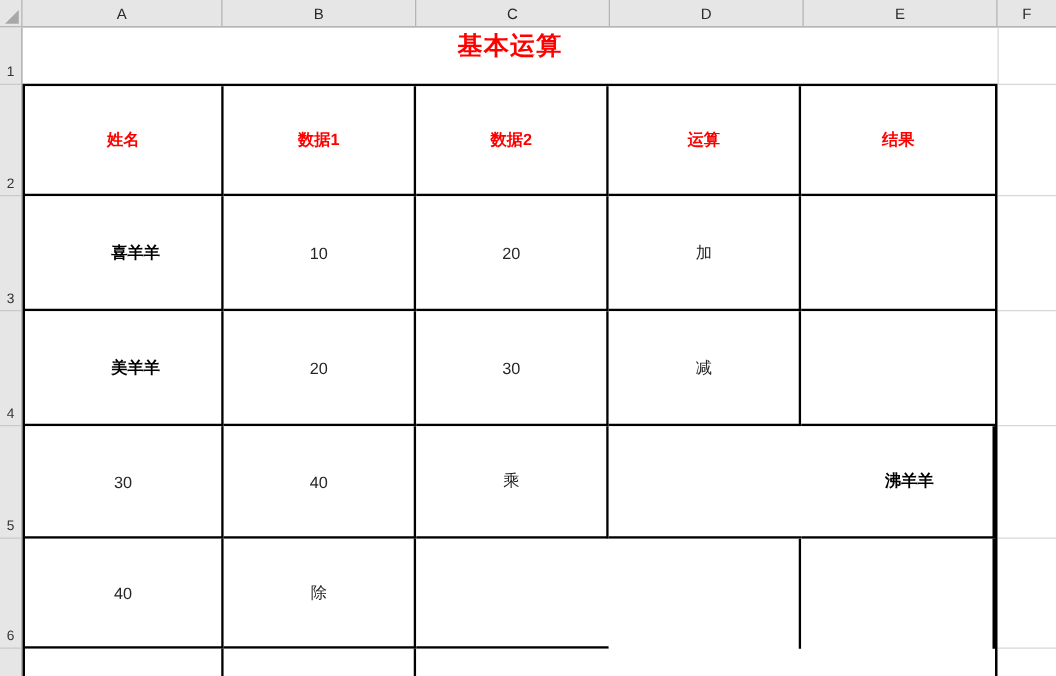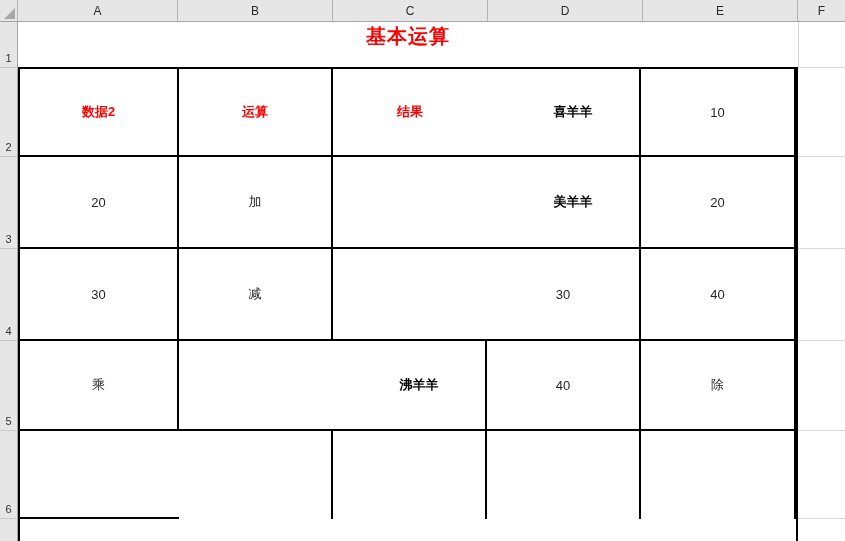--- a/index.html
+++ b/index.html
@@ -109,20 +109,22 @@
   <div class="gridline-h" style="top:156px;"></div>
   <div class="gridline-h" style="top:248px;"></div>
   <div class="gridline-h" style="top:340px;"></div>
   <div class="gridline-h" style="top:430px;"></div>
   <div class="gridline-h" style="top:518px;"></div>
 
   <div class="title-cell">基本运算</div>
 
   <div class="tbl">
 
+    <div class="cell hdr">姓名</div>
+    <div class="cell hdr">数据1</div>
     <div class="cell hdr">数据2</div>
     <div class="cell hdr">运算</div>
     <div class="cell hdr last-col">结果</div>
 
     <div class="cell name">喜羊羊</div>
     <div class="cell">10</div>
     <div class="cell">20</div>
     <div class="cell">加</div>
     <div class="cell last-col"></div>
 

